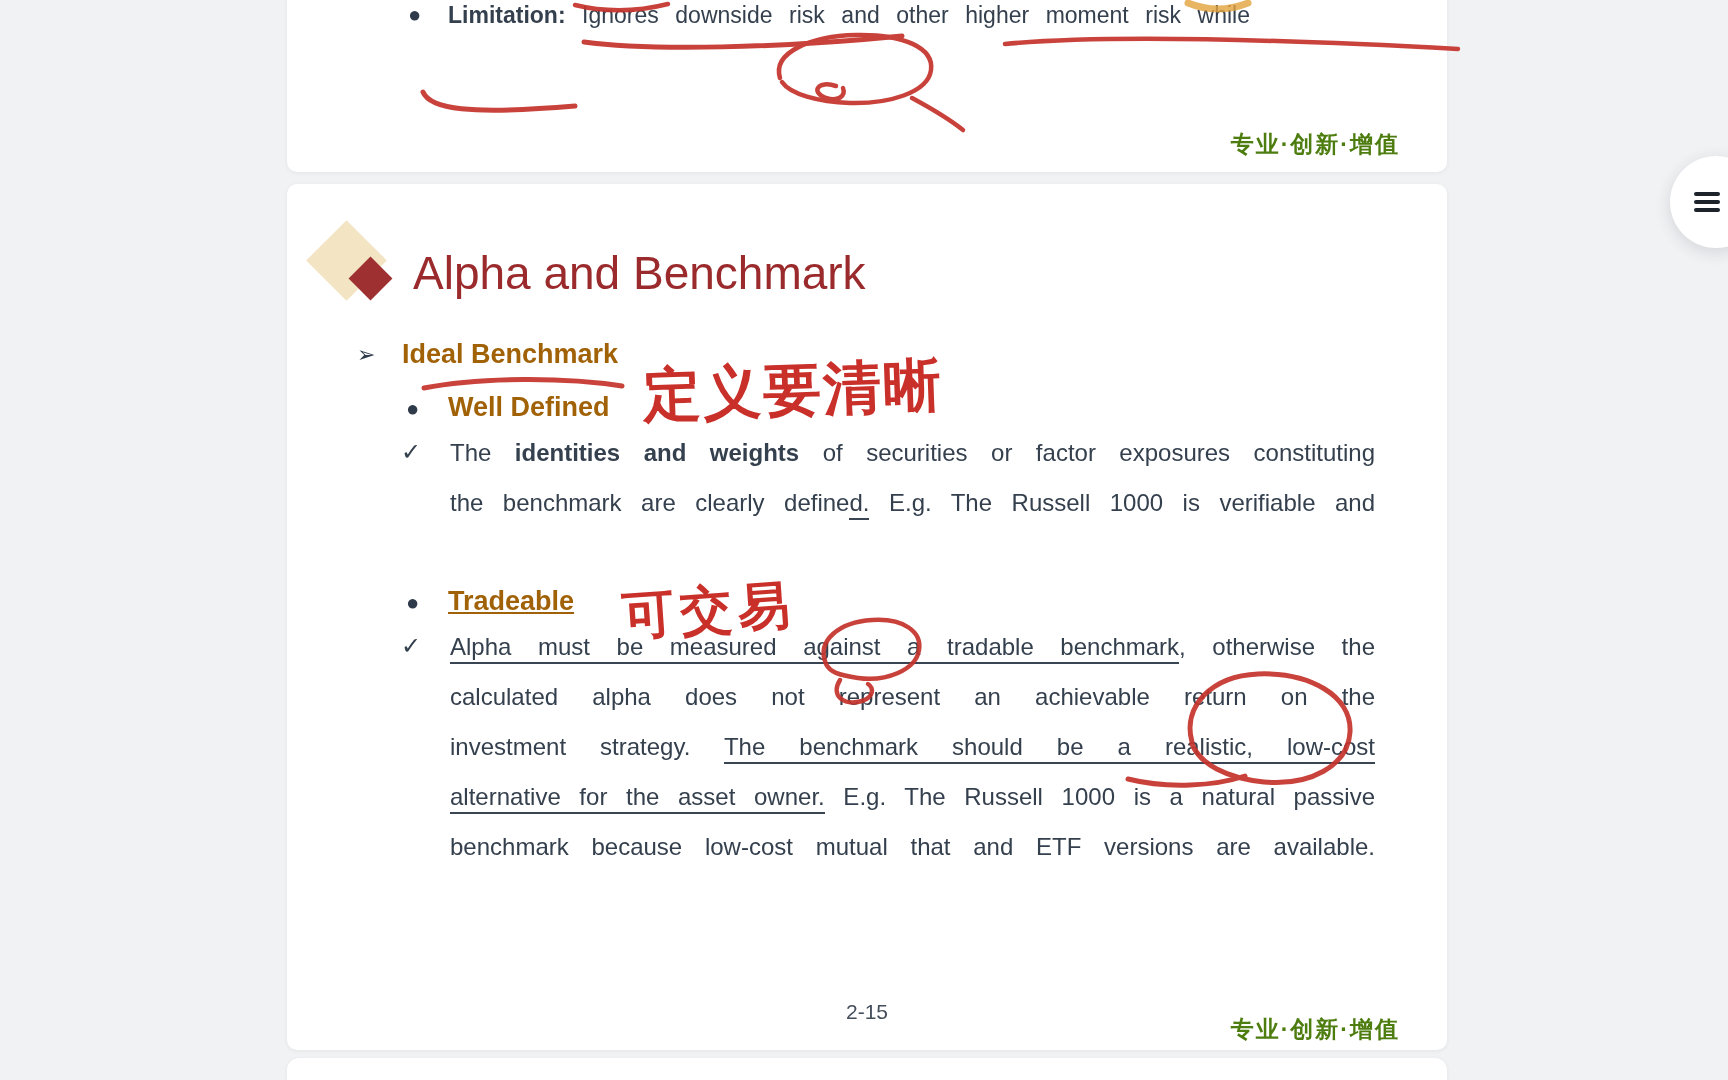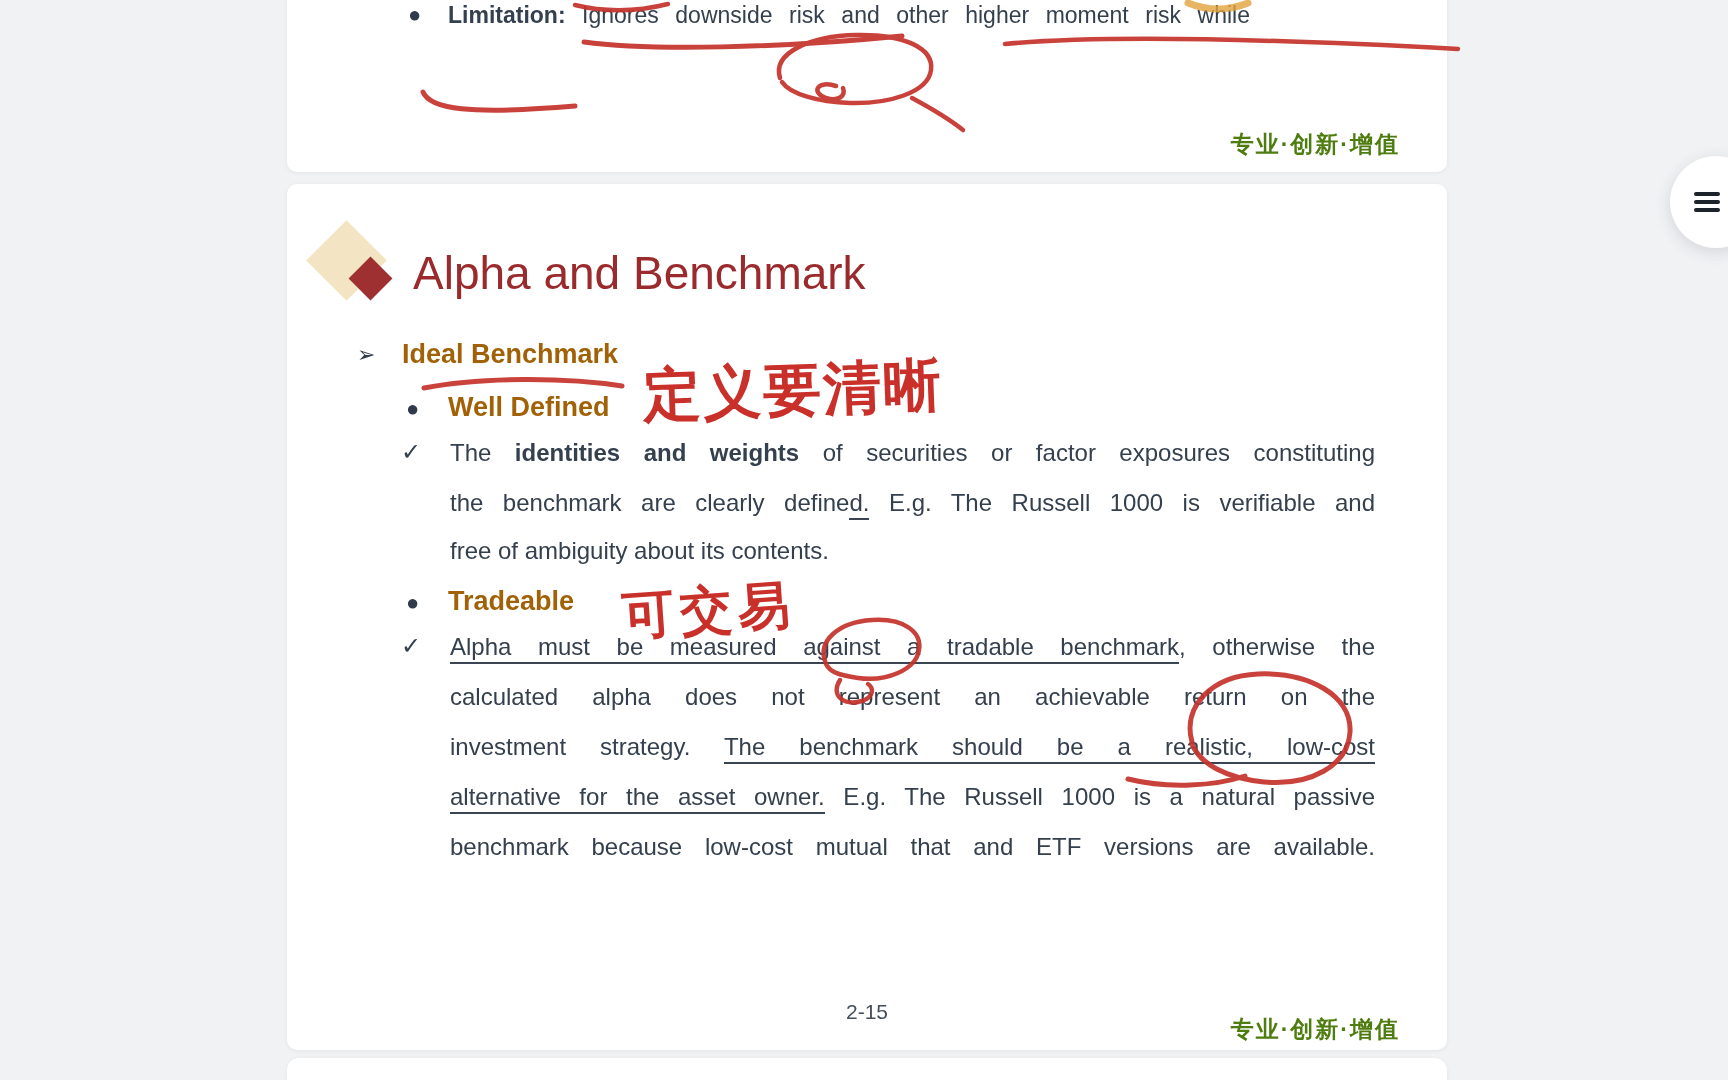--- a/index.html
+++ b/index.html
@@ -64,24 +64,23 @@
 
   <span class="arrow" style="left:70px; top:158px;">➢</span>
   <div class="h-bold" style="left:115px; top:155px;">Ideal Benchmark</div>
 
   <span class="bullet" style="left:119px; top:212px;">●</span>
   <div class="h-bold" style="left:161px; top:208px;">Well Defined</div>
 
   <span class="check" style="left:114px; top:254px;">✓</span>
   <div class="body-line just" style="left:163px; top:254px; width:925px;"><span>The </span><b>identities and weights</b><span> of securities or factor exposures constituting</span></div>
   <div class="body-line just" style="left:163px; top:304px; width:925px;"><span>the benchmark are clearly define</span><span class="seg-u">d.</span><span> E.g. The Russell 1000 is verifiable and</span></div>
-  <div class="body-line" style="left:163px; top:352px; width:925px;">free of ambiguity about its contents.</div>
 
   <span class="bullet" style="left:119px; top:406px;">●</span>
-  <div class="h-bold" style="left:161px; top:402px;">Tradeable</div>
+  <div class="h-bold" style="left:161px; top:402px;text-decoration:underline;">Tradeable</div>
 
   <span class="check" style="left:114px; top:448px;">✓</span>
   <div class="body-line just" style="left:163px; top:448px; width:925px;"><span class="seg-u">Alpha must be measured against a tradable benchmark</span><span>, otherwise the</span></div>
   <div class="body-line just" style="left:163px; top:498px; width:925px;">calculated alpha does not represent an achievable return on the</div>
   <div class="body-line just" style="left:163px; top:548px; width:925px;"><span>investment strategy. </span><span class="seg-u">The benchmark should be a realistic, low-cost</span></div>
   <div class="body-line just" style="left:163px; top:598px; width:925px;"><span class="seg-u">alternative for the asset owner.</span><span> E.g. The Russell 1000 is a natural passive</span></div>
   <div class="body-line just" style="left:163px; top:648px; width:925px;">benchmark because low-cost mutual that and ETF versions are available.</div>
 
   <div class="pagenum" style="top:816px;">2-15</div>
   <div class="logo" style="top:830px;">专业·创新·增值</div>

